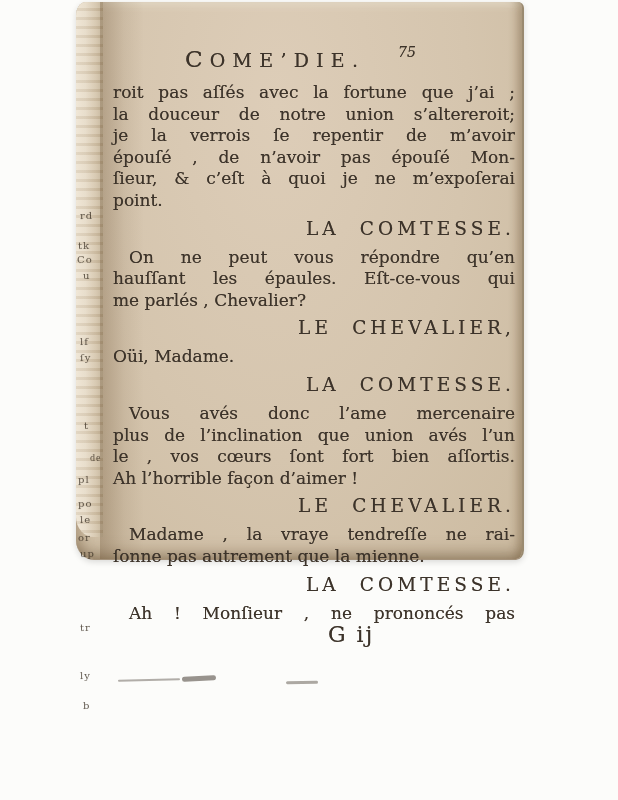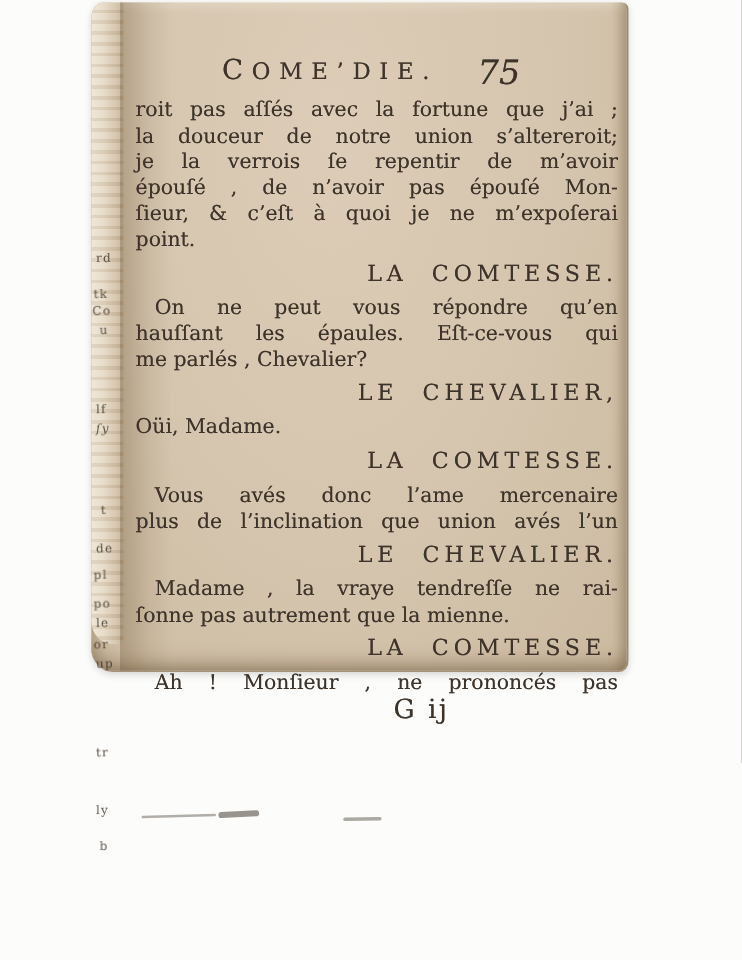--- a/index.html
+++ b/index.html
@@ -40,21 +40,21 @@
     filter:blur(0.4px); letter-spacing:1px; transform:rotate(-1deg);
   }
   
   .header { position:absolute; left:37px; top:44px; width:402px; height:32px; color:#3c332a; }
   .header-title {
     position:absolute; left:72px; top:0; font-size:19px; letter-spacing:0.38em;
     text-shadow:0 0 0.5px rgba(60,48,36,0.65); white-space:nowrap;
   }
   .header-title::first-letter { font-size:23px; }
   .header-page {
-    position:absolute; left:285px; top:-2px; font-size:28px; font-style:italic;
+    position:absolute; left:285px; top:-2px; font-size:14px; font-style:italic;
     text-shadow:0 0 0.5px rgba(60,48,36,0.65);
   }
   
   .text-col {
     position:absolute; left:37px; top:80px; width:402px;
     color:#3c332a; font-size:17px; line-height:21.6px;
     text-shadow:0 0 0.5px rgba(60,48,36,0.6);
   }
   .line { text-align:left; }
   .line.j { text-align:justify; text-align-last:justify; }
@@ -92,39 +92,41 @@
       <div class="line">point.</div>
       <div class="heading">LA COMTESSE.</div>
       <div class="line j i">On ne peut vous répondre qu’en</div>
       <div class="line j">hauſſant les épaules. Eſt-ce-vous qui</div>
       <div class="line">me parlés , Chevalier?</div>
       <div class="heading">LE CHEVALIER,</div>
       <div class="line">Oüi, Madame.</div>
       <div class="heading">LA COMTESSE.</div>
       <div class="line j i">Vous avés donc l’ame mercenaire</div>
       <div class="line j">plus de l’inclination que union avés l’un</div>
+      <div class="line j">le , vos cœurs ſont fort bien aſſortis.</div>
+      <div class="line">Ah l’horrible façon d’aimer !</div>
       <div class="heading">LE CHEVALIER.</div>
       <div class="line j i">Madame , la vraye tendreſſe ne rai-</div>
       <div class="line">ſonne pas autrement que la mienne.</div>
       <div class="heading">LA COMTESSE.</div>
       <div class="line j i">Ah ! Monſieur , ne prononcés pas</div>
       <div class="line sig">G ij</div>
     </div>
 
   <div class="smudge s1"></div>
   <div class="smudge s2"></div>
   <div class="smudge s3"></div>
 <span class="frag" style="top: 208px; left: 4px;">rd</span>
     <span class="frag" style="top: 238px; left: 2px;">tk</span>
     <span class="frag" style="top: 252px; left: 1px;">Co</span>
     <span class="frag" style="top: 268px; left: 7px;">u</span>
     <span class="frag" style="top: 334px; left: 4px;">lf</span>
-    <span class="frag" style="top: 350px; left: 4px; font-style: italic;">ſy</span>
+    <span class="frag" style="top: 350px; left: 4px;">ſy</span>
     <span class="frag" style="top: 418px; left: 8px;">t</span>
-    <span class="frag" style="top: 450px; left: 4px;">de</span>
+    <span class="frag" style="top: 450px; left: 14px; font-family: Liberation Serif, serif;">de</span>
     <span class="frag" style="top: 472px; left: 2px;">pl</span>
     <span class="frag" style="top: 496px; left: 2px;">po</span>
     <span class="frag" style="top: 512px; left: 4px;">le</span>
     <span class="frag" style="top: 530px; left: 2px;">or</span>
     <span class="frag" style="top: 546px; left: 4px;">up</span>
     <span class="frag" style="top: 620px; left: 4px;">tr</span>
     <span class="frag" style="top: 668px; left: 4px;">ly</span>
     <span class="frag" style="top: 698px; left: 7px;">b</span>
   </div>
 

